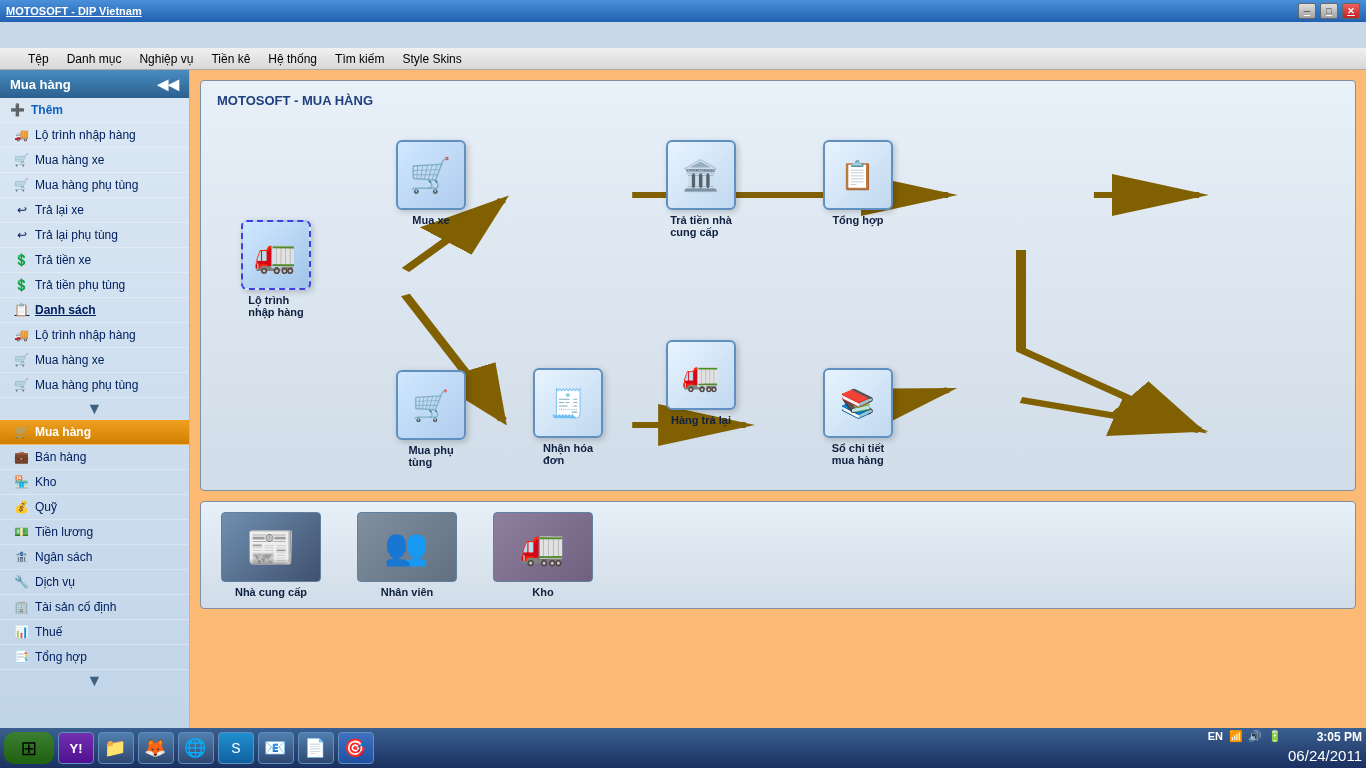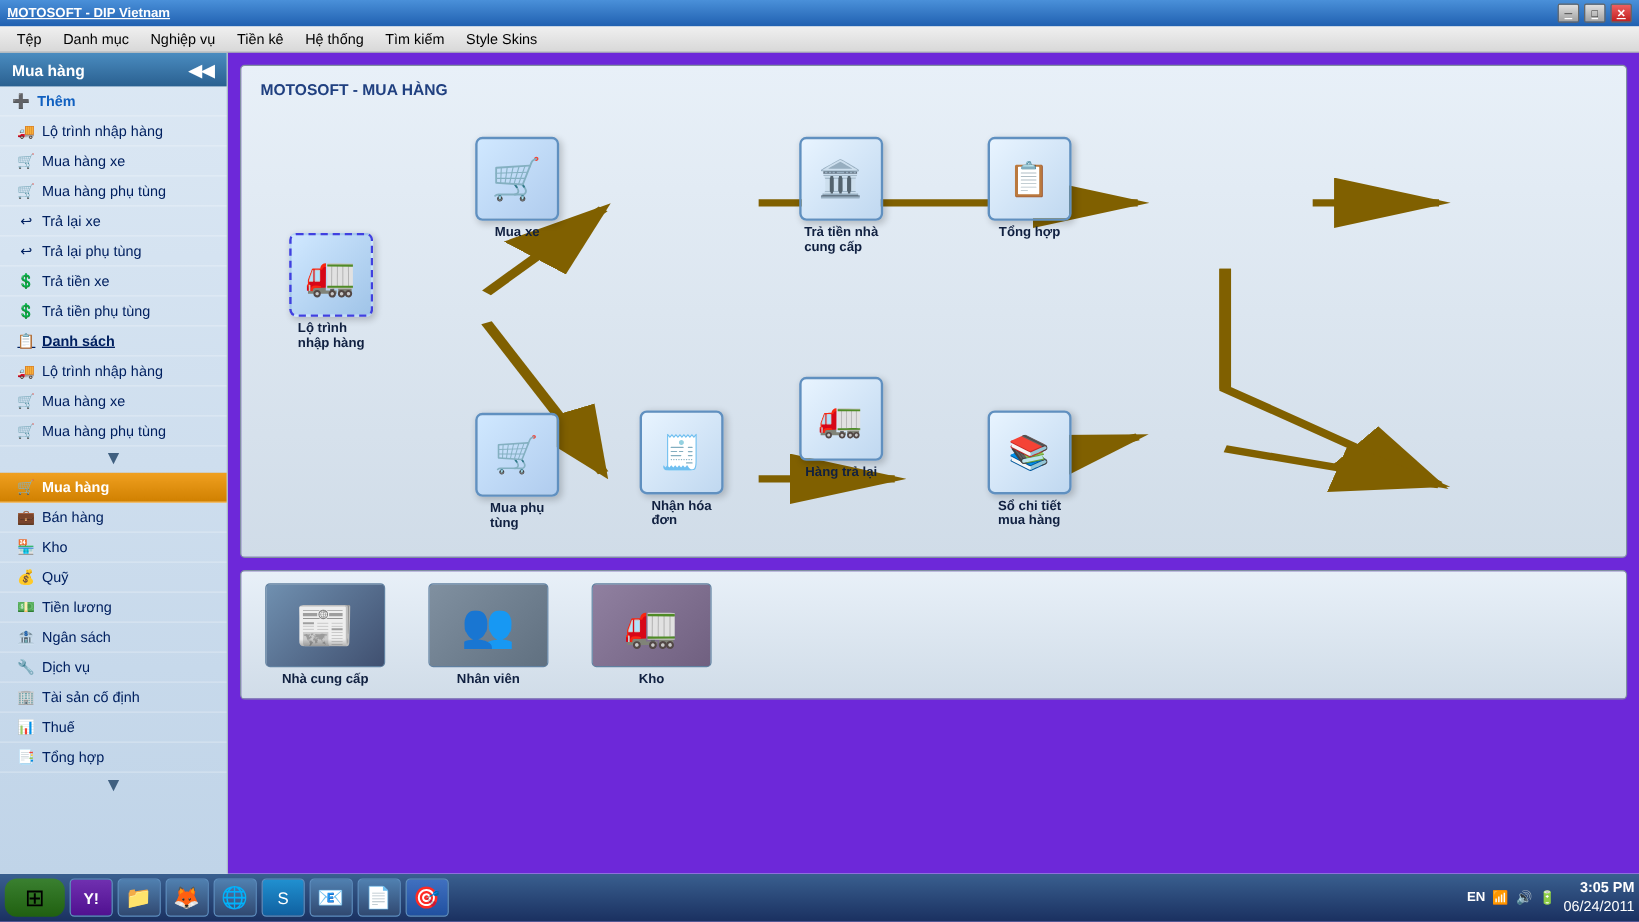--- a/index.html
+++ b/index.html
@@ -29,23 +29,24 @@
       font-size: 9px; color: #333;
     }
     .title-btn.close { background: linear-gradient(to bottom, #f06060, #c02020); color: white; }
 
     
     .menu-bar {
       height: 22px;
       background: linear-gradient(to bottom, #f0f0f0, #d8d8d8);
       display: flex;
       align-items: center;
-      padding: 0 6px;
+      padding: 0 20px;
       border-bottom: 1px solid #aaa;
       gap: 2px;
+      margin-top: 26px;
     }
     .menu-item {
       padding: 2px 8px;
       cursor: pointer;
       border-radius: 2px;
       font-size: 12px;
       color: #000;
     }
 
     
@@ -87,21 +88,21 @@
     .sidebar-item.bold-link { font-weight: bold; text-decoration: underline; }
     .sidebar-icon {
       width: 16px; height: 16px;
       flex-shrink: 0;
       display: flex; align-items: center; justify-content: center;
     }
 
     
     .content-area {
       flex: 1;
-      background: #6d28d9;
+      background: #fdba74;
       padding: 10px;
       overflow: auto;
     }
 
     
     .diagram-panel {
       background: linear-gradient(to bottom, #e8f0f8, #d0dce8);
       border: 1px solid #8090a0;
       border-radius: 4px;
       padding: 10px;
@@ -219,26 +220,26 @@
       width: 36px; height: 32px;
       background: linear-gradient(to bottom, #5080b0, #304870);
       border: 1px solid #6090c0;
       border-radius: 4px;
       display: flex; align-items: center; justify-content: center;
       cursor: pointer;
       font-size: 18px;
     }
     .taskbar-spacer { flex: 1; }
     .taskbar-system {
-      display: flex; align-items: center; gap: 6px;
+      display: flex; gap: 6px;
       color: white; font-size: 11px;
     }
     .taskbar-time { text-align: right; line-height: 1.3; }
     .taskbar-clock { font-size: 12px; font-weight: bold; }
-    .taskbar-date { font-size: 12px; }
+    .taskbar-date { font-size: 15px; }
 
     
     .icon-add { color: #2080c0; }
   </style>
 </head>
 <body>
 
 <div class="title-bar">
   <span>MOTOSOFT - DIP Vietnam</span>
   <div class="title-bar-controls">

